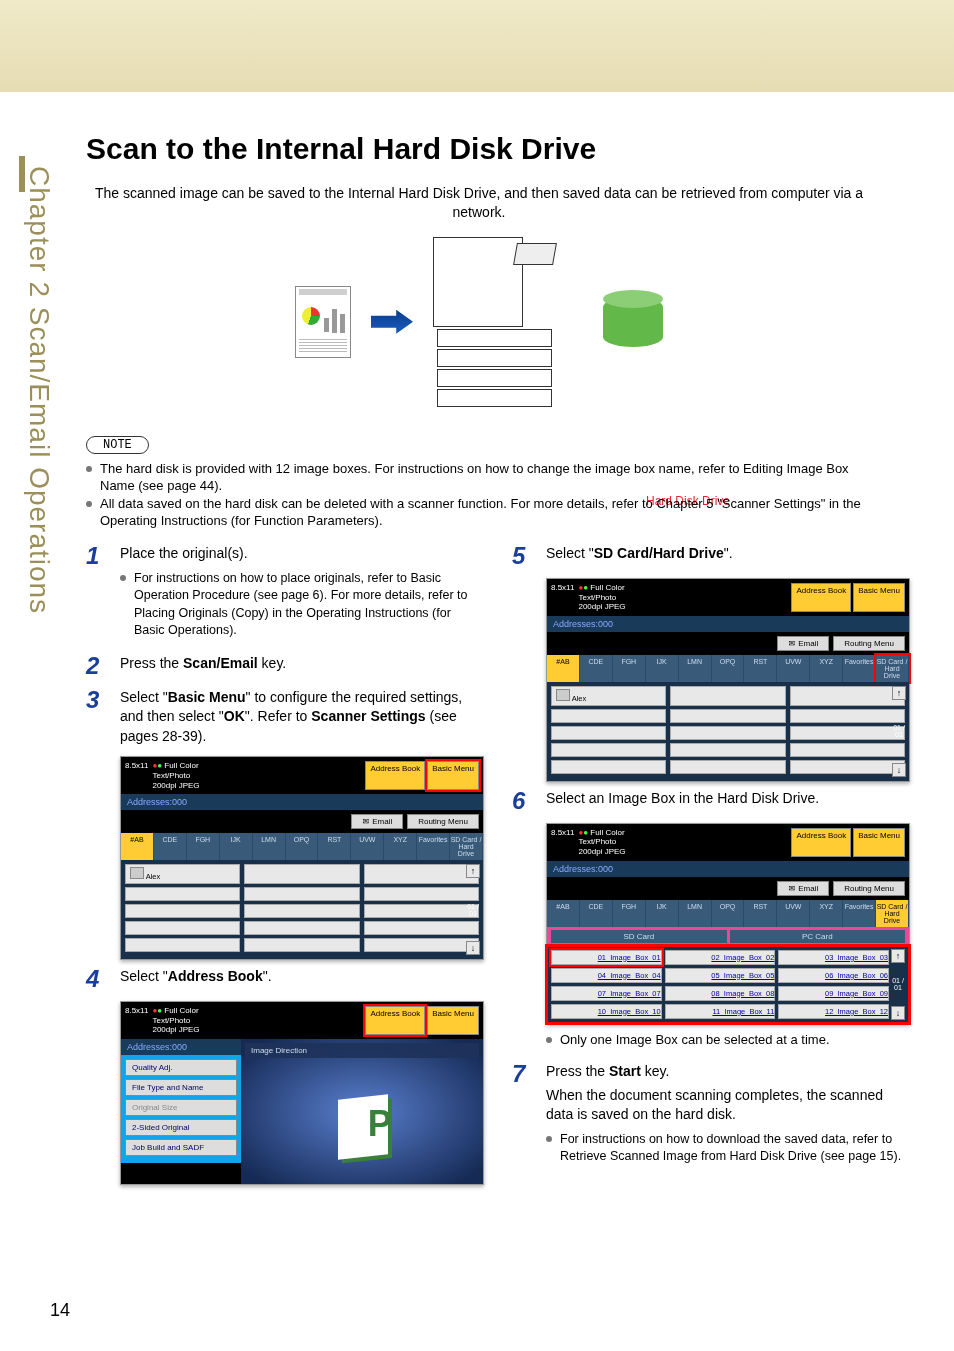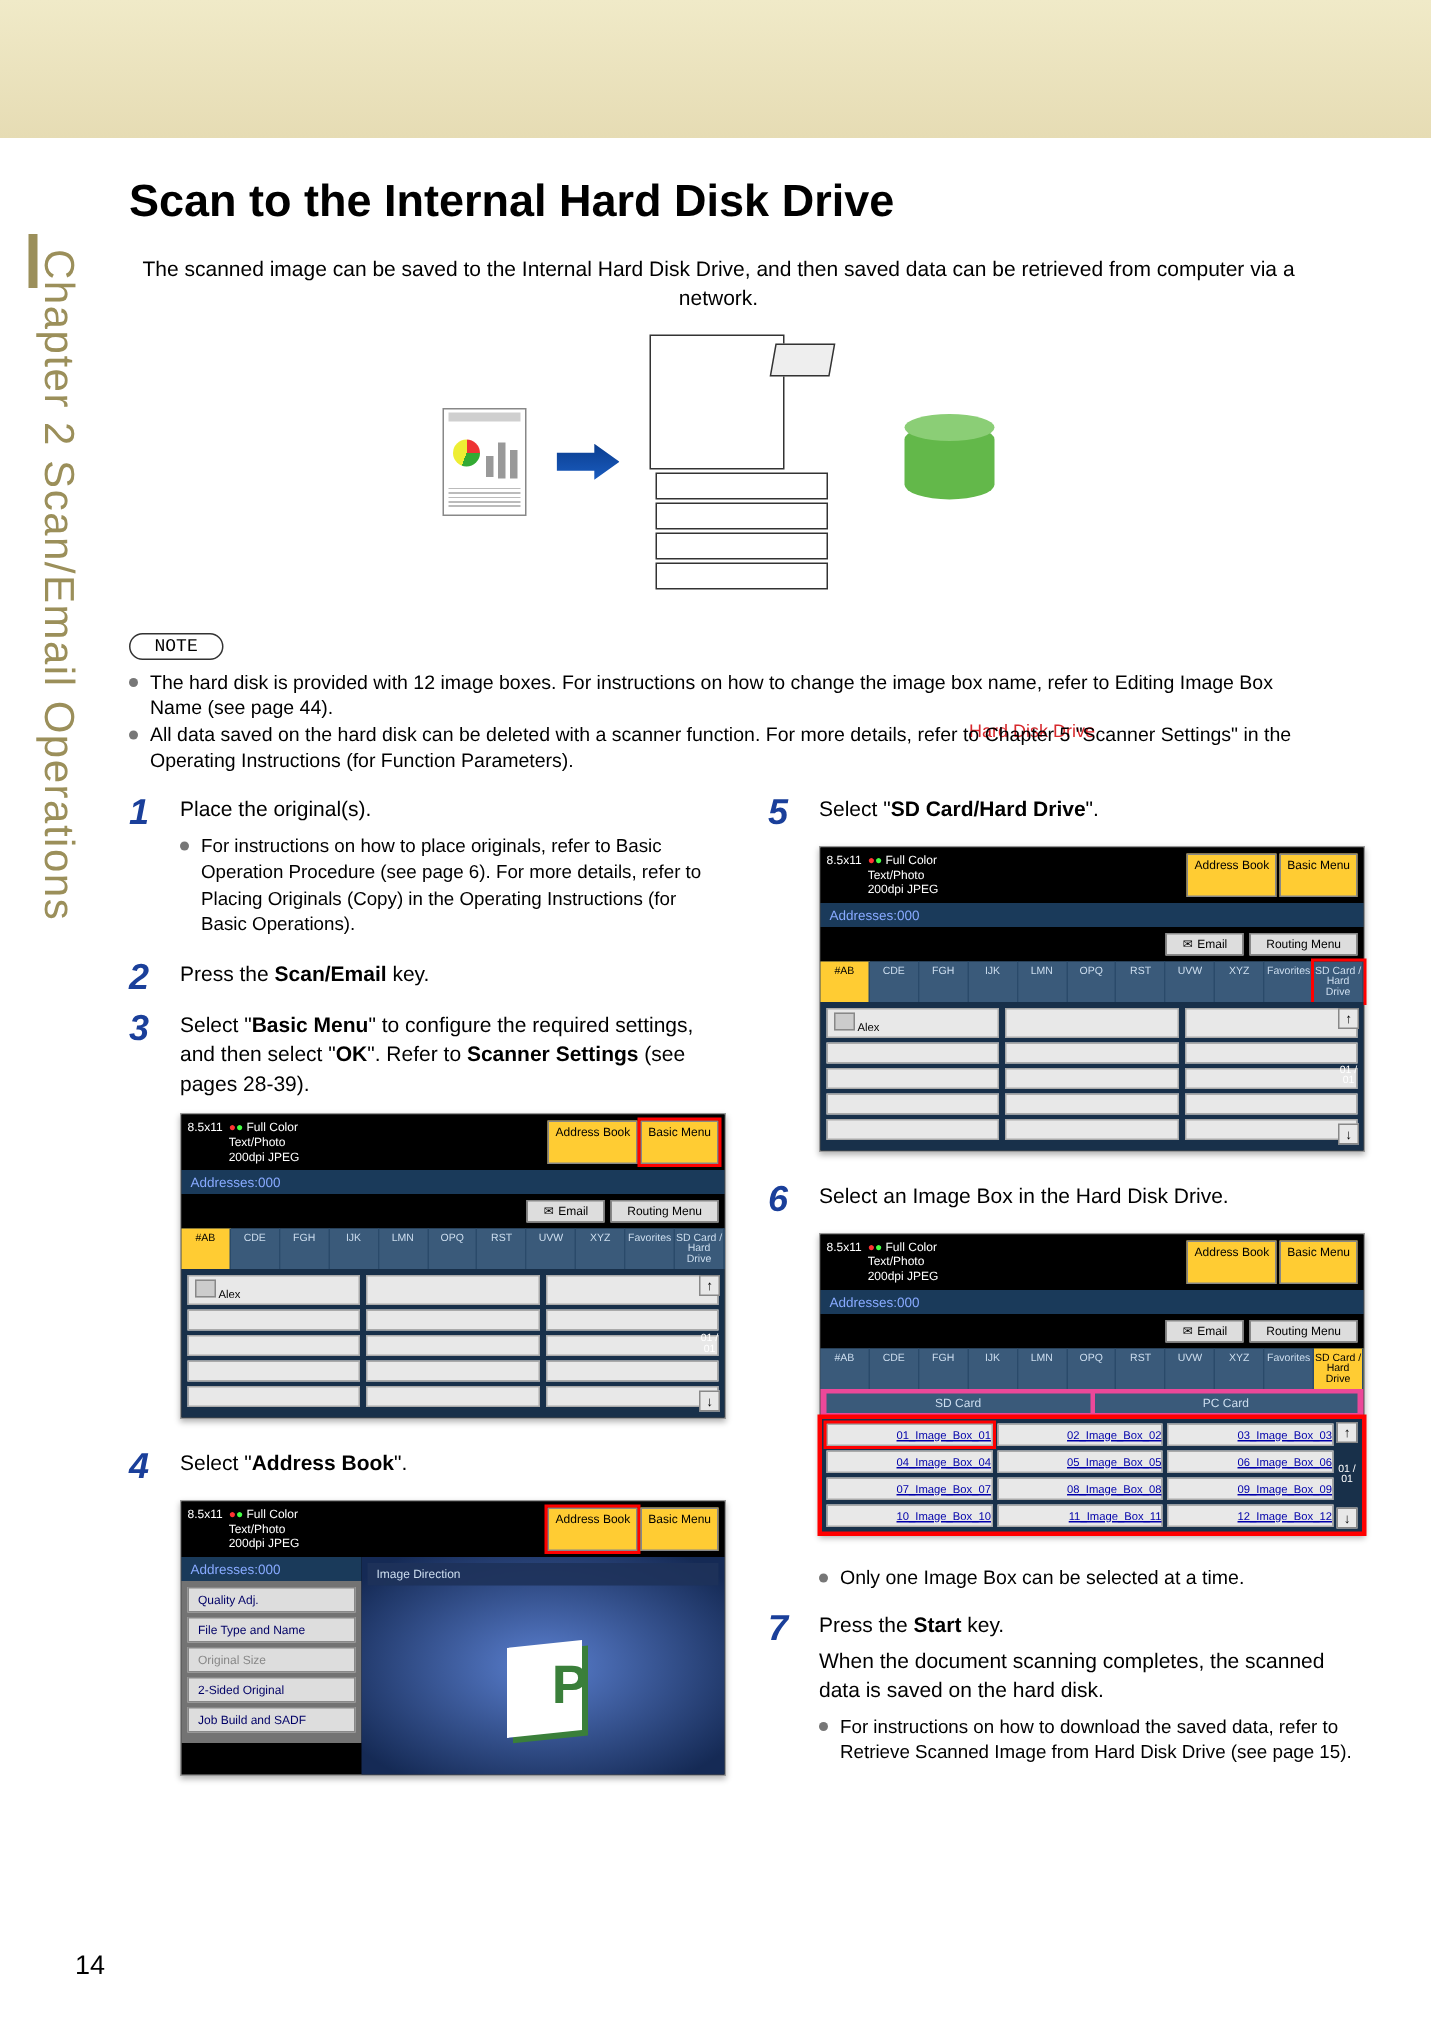--- a/index.html
+++ b/index.html
@@ -1,21 +1,21 @@
 <!DOCTYPE html>
 <html><head>
 <meta charset="utf-8">
 <style>
   * { box-sizing: border-box; margin: 0; padding: 0; }
   body { font-family: Arial, Helvetica, sans-serif; background: #fff; color: #000; width: 954px; height: 1351px; position: relative; }
   .top-bar { height: 92px; background: linear-gradient(#f0eac8, #e6dcb4); }
   .sidebar-tab { position: absolute; left: 23px; top: 166px; width: 40px; height: 640px; }
   .sidebar-tab::before { content: ""; position: absolute; left: -4px; top: -10px; width: 6px; height: 36px; background: #9b8f5a; }
   .sidebar-text { writing-mode: vertical-rl; text-orientation: mixed; font-size: 28px; color: #9b8f5a; font-weight: 500; letter-spacing: 1px; }
-  .content { position: absolute; left: 86px; top: 118px; width: 786px; }
+  .content { position: absolute; left: 86px; top: 132px; width: 786px; }
   .title { font-size: 30px; font-weight: 900; margin-bottom: 18px; }
   .intro { font-size: 14px; line-height: 1.35; margin-bottom: 8px; text-align: center; }
   .diagram-row { display: flex; justify-content: center; align-items: center; gap: 20px; margin: 10px 0 14px; height: 180px; position: relative; }
   .diagram-doc { width: 56px; height: 72px; border: 1px solid #888; background: #fff; position: relative; }
   .diagram-doc::before { content: ""; position: absolute; top: 2px; left: 3px; right: 3px; height: 6px; background: #cfcfcf; }
   .diagram-pie { width: 18px; height: 18px; border-radius: 50%; background: conic-gradient(#e33 0 90deg, #3a3 90deg 200deg, #ee3 200deg 360deg); position: absolute; top: 20px; left: 6px; }
   .diagram-bars { position: absolute; top: 22px; right: 4px; width: 22px; height: 24px; background: linear-gradient(#999 100%, transparent 0) 0 100% / 5px 60% no-repeat, linear-gradient(#999 100%, transparent 0) 8px 100% / 5px 100% no-repeat, linear-gradient(#999 100%, transparent 0) 16px 100% / 5px 80% no-repeat; }
   .diagram-lines { position: absolute; bottom: 4px; left: 3px; right: 3px; height: 14px; background: repeating-linear-gradient(#bbb 0 1px, transparent 1px 3px); }
   .diagram-arrow { width: 42px; height: 24px; background: linear-gradient(#0a3d8f, #1a5cbf); clip-path: polygon(0 25%, 60% 25%, 60% 0, 100% 50%, 60% 100%, 60% 75%, 0 75%); }
   .diagram-printer { width: 150px; height: 170px; position: relative; }
@@ -32,21 +32,21 @@
   .note-list li { padding-left: 14px; position: relative; }
   .note-list li::before { content: ""; position: absolute; left: 0; top: 6px; width: 6px; height: 6px; border-radius: 50%; background: #777; }
   .cols { display: flex; gap: 28px; }
   .col { flex: 1; }
   .step { display: flex; gap: 14px; margin-bottom: 10px; }
   .step-num { font-size: 24px; font-weight: 700; font-style: italic; color: #1a3f9a; width: 20px; flex-shrink: 0; line-height: 1; }
   .step-body { font-size: 14px; line-height: 1.4; flex: 1; }
   .step-body .sub { list-style: none; margin-top: 6px; font-size: 12.5px; }
   .step-body .sub li { padding-left: 14px; position: relative; margin-bottom: 4px; }
   .step-body .sub li::before { content: ""; position: absolute; left: 0; top: 5px; width: 6px; height: 6px; border-radius: 50%; background: #777; }
-  .screenshot { margin: 8px 0 20px 34px; border: 1px solid #999; width: 364px; background: #000; color: #fff; font-size: 9px; box-shadow: 0 2px 4px rgba(0,0,0,0.3); }
+  .screenshot { margin: 8px 0 7px 34px; border: 1px solid #999; width: 364px; background: #000; color: #fff; font-size: 9px; box-shadow: 0 2px 4px rgba(0,0,0,0.3); }
   .ss-top { display: flex; justify-content: space-between; padding: 4px; background: #000; }
   .ss-info { display: flex; gap: 4px; align-items: flex-start; }
   .ss-paper { background: #000; color: #fff; font-size: 8px; line-height: 1.2; }
   .ss-paper .red { color: #ff3333; }
   .ss-paper .green { color: #44ff44; }
   .ss-buttons { display: flex; gap: 2px; }
   .btn { padding: 2px 4px; font-size: 8px; border: 1px solid #888; background: #ffcc33; color: #000; }
   .btn.hi { outline: 2px solid #f00; }
   .ss-addr { padding: 3px 6px; background: #1a3a5a; color: #8af; font-size: 9px; }
   .ss-mid { display: flex; justify-content: flex-end; gap: 4px; padding: 4px; background: #000; }
@@ -60,21 +60,21 @@
   .list-cell { flex: 1; background: #e8e8e8; color: #000; padding: 2px 4px; font-size: 7.5px; border: 1px solid #aaa; min-height: 14px; }
   .list-cell.empty { background: #e8e8e8; }
   .scroll { position: absolute; right: 2px; top: 4px; bottom: 4px; width: 16px; display: flex; flex-direction: column; justify-content: space-between; align-items: center; color: #000; }
   .scroll-btn { width: 14px; height: 14px; background: #e8e8e8; border: 1px solid #888; font-size: 9px; text-align: center; line-height: 12px; }
   .scroll-txt { font-size: 7px; color: #fff; text-align: center; }
   .img-boxes { display: grid; grid-template-columns: repeat(3, 1fr); gap: 3px; padding: 4px 20px 4px 4px; background: #18304a; }
   .ib-header { display: flex; gap: 3px; padding: 3px 4px; background: #ec4899; }
   .ib-head { flex: 1; text-align: center; font-size: 8px; background: #3a5a7a; color: #cde; padding: 2px 0; }
   .img-box { background: #e8e8e8; color: #00a; font-size: 7.5px; text-align: right; padding: 2px 0; border: 1px solid #aaa; text-decoration: underline; }
   .img-box.hi { outline: 2px solid #f00; }
-  .menu-list { background: #737373; padding: 4px; }
+  .menu-list { background: #0ea5e9; padding: 4px; }
   .menu-item { background: #ddd; color: #006; font-size: 8px; padding: 3px 6px; margin-bottom: 3px; border: 1px solid #888; }
   .menu-item.disabled { color: #888; }
   .preview-area { background: radial-gradient(ellipse at center, #5a7fcf 0%, #152a55 90%); height: 145px; position: relative; }
   .preview-title { position: absolute; top: 4px; left: 4px; right: 4px; background: rgba(30,50,90,0.9); color: #cde; font-size: 8px; padding: 3px 6px; }
   .preview-icon { position: absolute; left: 40%; top: 40%; width: 60px; height: 76px; }
   .preview-page { width: 50px; height: 60px; background: #fff; transform: skewY(-6deg); box-shadow: 4px 4px 0 #3a7f3a; position: absolute; }
   .preview-p { color: #3a7f3a; font-size: 36px; font-weight: bold; position: absolute; left: 30px; top: 6px; }
   .hi-red { outline: 3px solid #f00; outline-offset: -1px; }
   .page-num { position: absolute; left: 50px; bottom: 30px; font-size: 18px; }
   .de-icon { width: 14px; height: 12px; background: #ccc; border: 1px solid #888; display:inline-block; }

